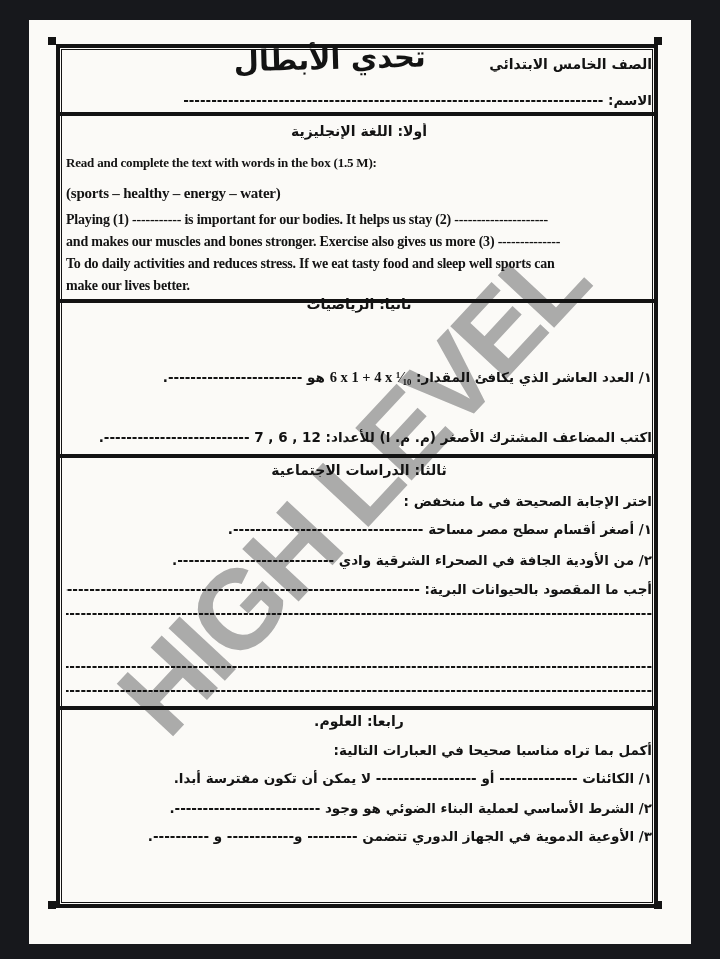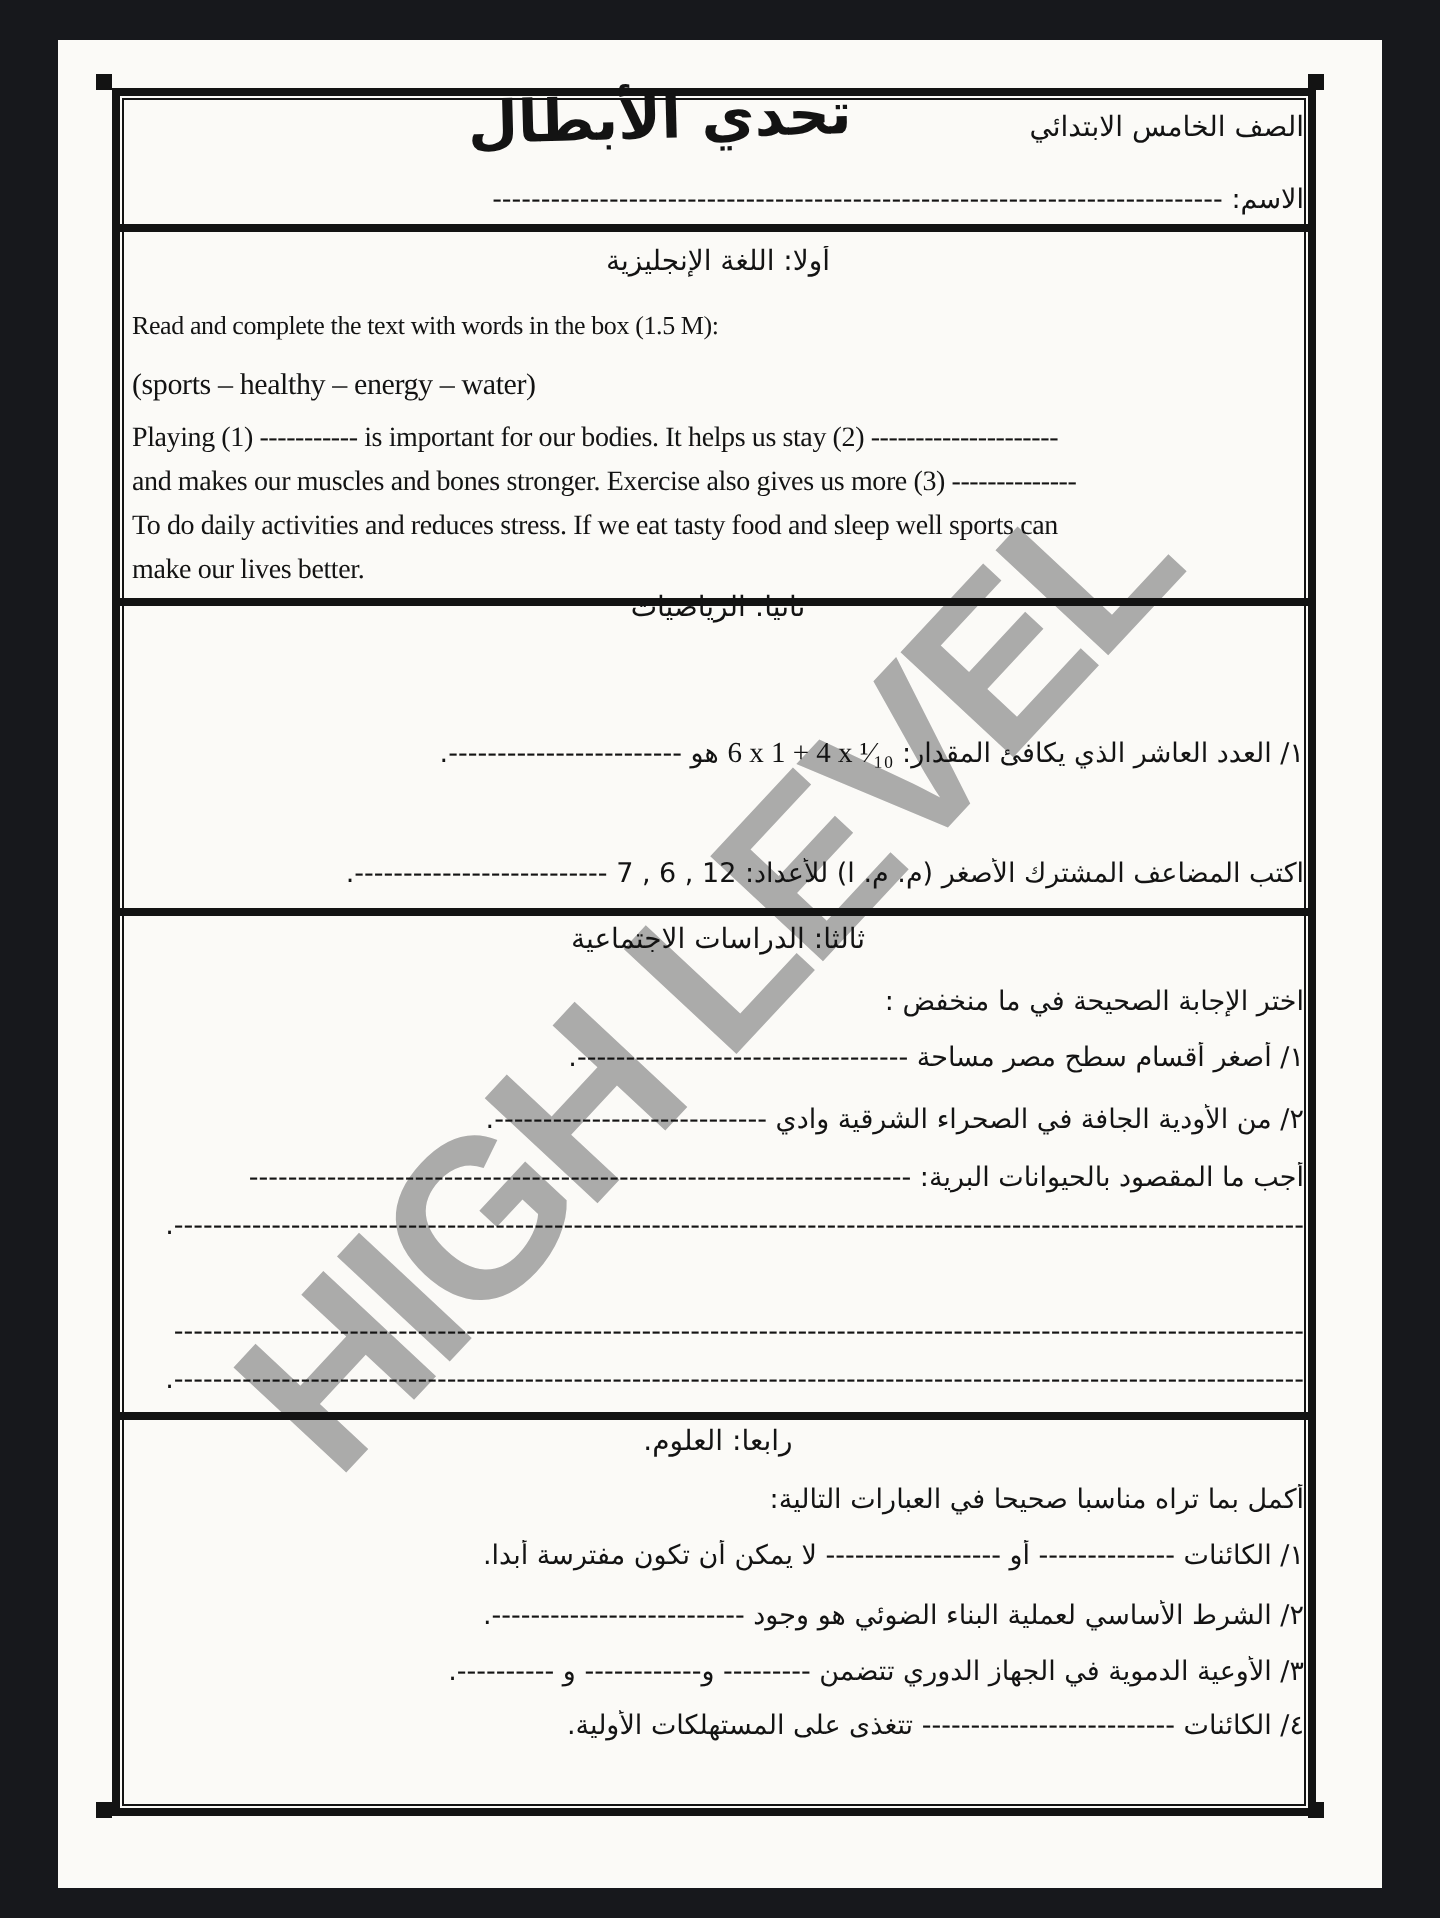--- a/index.html
+++ b/index.html
@@ -24,21 +24,21 @@
     position:absolute; left:56px; top:44px; width:602px; height:864px;
     border:4px solid var(--ink,#131313); box-sizing:border-box; z-index:3;
   }
   .frame-inner { position:absolute; inset:1px; border:1px solid var(--ink,#131313); }
   .notch { position:absolute; width:8px; height:8px; background:var(--ink,#131313); z-index:3; }
   .content { position:absolute; inset:0; z-index:4; }
   .hr { position:absolute; left:58px; width:599px; height:4px; background:var(--ink,#131313); }
   .ln {
     position:absolute; left:66px; width:586px; height:20px;
     direction:rtl; text-align:right; unicode-bidi:plaintext;
-    font-weight:normal; font-size:13.5px; color:var(--ink,#131313);
+    font-weight:bold; font-size:13.5px; color:var(--ink,#131313);
     white-space:nowrap; overflow:hidden;
   }
   .ln.ar { unicode-bidi:embed; }
   .c  { text-align:center; }
   .ttl { font-size:14px; }
   .en {
     direction:ltr; text-align:left;
     font-family:"Liberation Serif", serif;
     font-size:14px; letter-spacing:-0.2px;
   }
@@ -97,16 +97,15 @@
     <div class="ln ar" style="top:605px;">--------------------------------------------------------------------------------------------------------------------.</div>
     <div class="ln ar" style="top:658px;">--------------------------------------------------------------------------------------------------------------------</div>
     <div class="ln ar" style="top:682px;">--------------------------------------------------------------------------------------------------------------------.</div>
     <div class="hr" style="top:706px;"></div>
 
     <div class="ln ar ttl c" style="top:713px;">رابعا: العلوم.</div>
     <div class="ln ar" style="top:742px;">أكمل بما تراه مناسبا صحيحا في العبارات التالية:</div>
     <div class="ln ar" style="top:770px;">١/ الكائنات -------------- أو ------------------ لا يمكن أن تكون مفترسة أبدا.</div>
     <div class="ln ar" style="top:800px;">٢/ الشرط الأساسي لعملية البناء الضوئي هو وجود --------------------------.</div>
     <div class="ln ar" style="top:828px;">٣/ الأوعية الدموية في الجهاز الدوري تتضمن --------- و------------ و ----------.</div>
-    <div class="ln ar" style="top:855px;">٤/ الكائنات -------------------------- تتغذى على المستهلكات الأولية.</div>
 
   </div>
 </div>
 
 </body></html>

